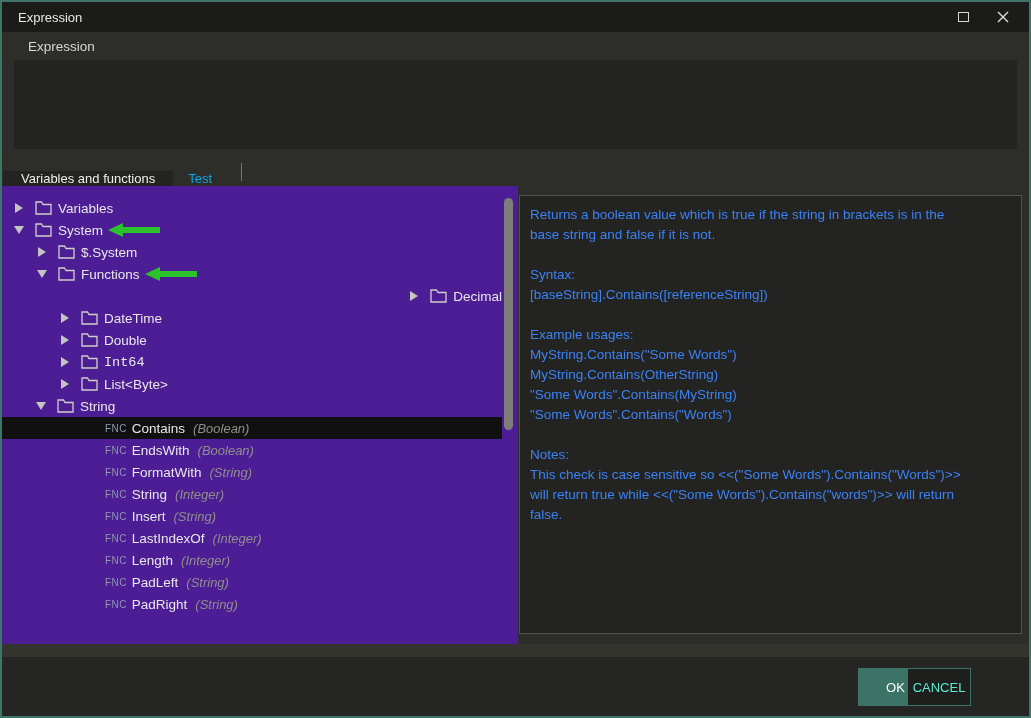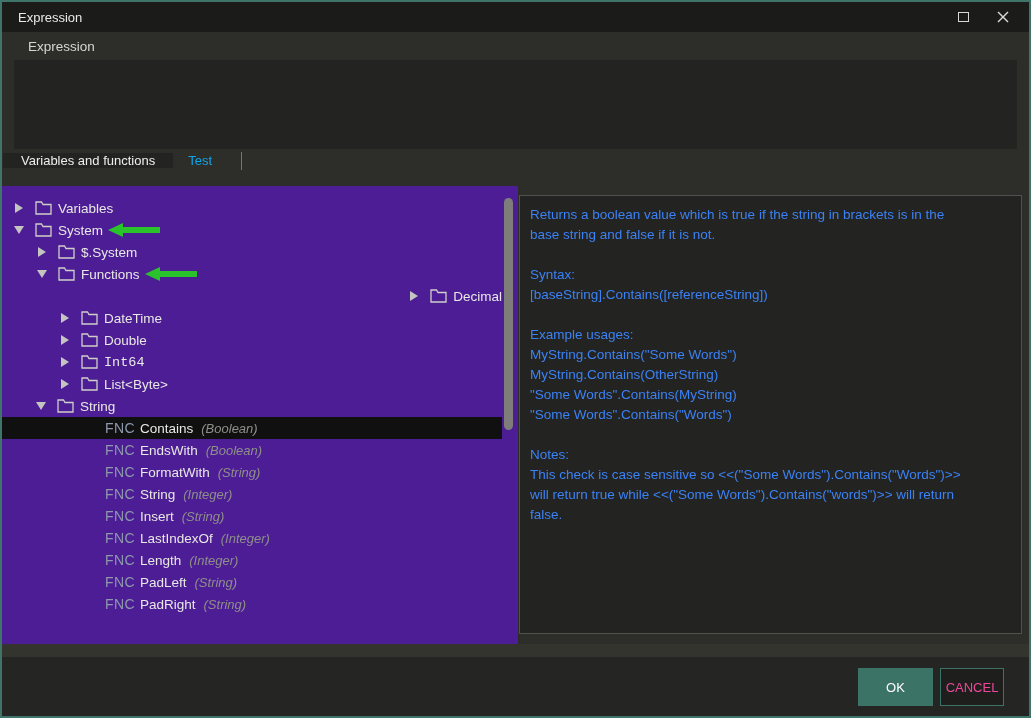--- a/index.html
+++ b/index.html
@@ -30,21 +30,21 @@
 
   
   .expr-label{position:absolute;left:26px;top:37px;font-size:13.5px;color:#d6d6d2;}
   .expr-input{
     position:absolute;left:12px;top:58px;width:1003px;height:89px;
     background:#232321;border:none;outline:none;resize:none;
     color:#e6e6e2;font-family:"Liberation Sans",sans-serif;font-size:13px;padding:6px 8px;
   }
 
   
-  .tabs{position:absolute;left:1px;top:144px;height:29px;display:flex;align-items:center;}
+  .tabs{position:absolute;left:1px;top:155px;height:29px;display:flex;align-items:flex-end;}
   .tab{
     display:flex;align-items:center;
     padding:0 15px;font-size:13px;color:#0ea5e9;cursor:pointer;
   }
   .tab.active{background:#232321;color:#eeeeea;padding:0 18px;}
   .tab-sep{width:1px;height:18px;background:#77766f;align-self:center;margin-left:14px;}
 
   
   .tree-panel{
     position:absolute;left:0;top:184px;width:516px;height:458px;
@@ -55,21 +55,21 @@
     height:22px;display:flex;align-items:center;
     margin-right:16px;cursor:default;font-size:13.5px;color:#e8e8e4;
     white-space:nowrap;
   }
   .tree-row.selected{background:#101010;}
   .tri-wrap{width:10px;display:inline-flex;justify-content:center;margin-right:11px;flex:none;}
   .tri-wrap svg{fill:#c4c4c0;}
   .folder-wrap{display:inline-flex;margin-right:6px;flex:none;}
   .folder-wrap svg path{stroke:#cfcfc9;fill:none;stroke-width:1.3;}
   .lbl{color:#e8e8e4;}
-  .fnc{font-size:14px;letter-spacing:.4px;color:#8e99ad;margin-right:5px;flex:none;}
+  .fnc{font-size:10px;letter-spacing:.4px;color:#8e99ad;margin-right:5px;flex:none;}
   .rtype{font-size:13px;font-style:italic;color:#8f8f8a;margin-left:8px;}
   .gar-wrap{display:inline-flex;margin-left:5px;flex:none;}
   .gar-wrap svg{fill:var(--annotation-green,#2bc32b);}
 
   .tree-scrollbar{
     position:absolute;right:5px;top:12px;width:9px;height:232px;
     border-radius:5px;background:#7e7d7a;cursor:pointer;
   }
 
   .docs-panel{
@@ -85,22 +85,22 @@
   .btn{
     position:absolute;top:11px;height:38px;
     font-family:"Liberation Sans",sans-serif;font-size:13px;
     display:flex;align-items:center;justify-content:center;cursor:pointer;
   }
   .btn-ok{
     left:856px;width:75px;
     background:var(--ok-teal,#3b7366);color:#ffffff;border:none;
   }
   .btn-cancel{
-    left:938px;width:64px;
-    background:#1e1e1c;color:#ec4899;border:1px solid var(--ok-teal,#3b7366);
+    left:905px;width:64px;
+    background:#1e1e1c;color:#5eead4;border:1px solid var(--ok-teal,#3b7366);
   }
 </style>
 </head>
 <body>
 
 <div class="window" style="--border-teal: #3f7569; --annotation-green: #2bc32b; --ok-teal: #3b7366;">
 
   <div class="titlebar">
     <span class="title">Expression</span>
     <div class="titlebar-btns">

